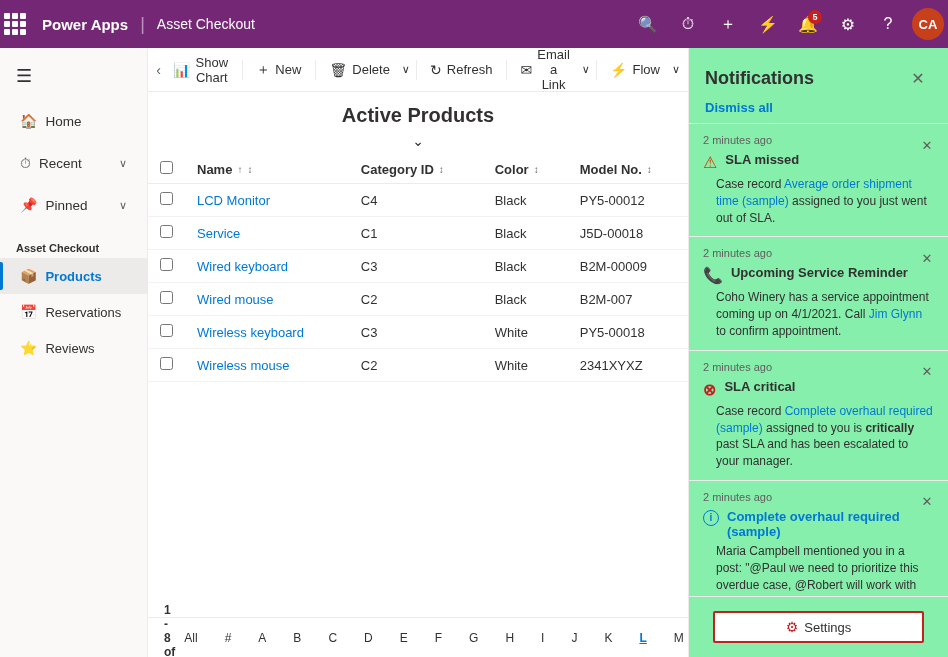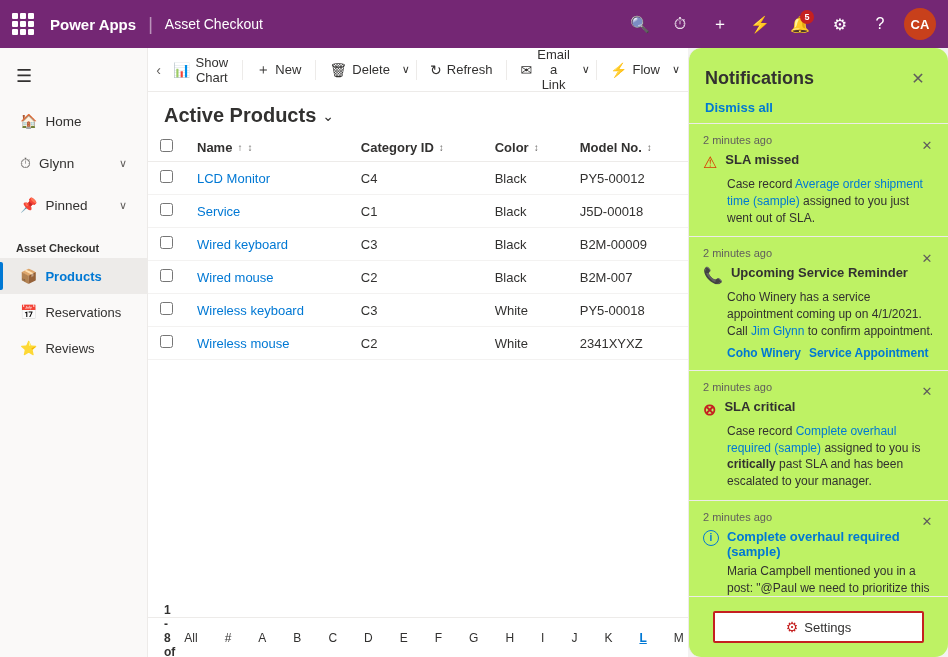--- a/index.html
+++ b/index.html
@@ -4,21 +4,21 @@
   <style>
     * { box-sizing: border-box; margin: 0; padding: 0; font-family: 'Segoe UI', sans-serif; }
     body { width: 948px; height: 657px; overflow: hidden; background: #f3f2f1; }
 
     
     .topbar {
       height: 48px;
       background: #742774;
       display: flex;
       align-items: center;
-      padding: 0 12px;
+      padding: 0 4px;
       gap: 8px;
       color: white;
     }
     .topbar-apps-icon {
       display: grid;
       grid-template-columns: repeat(3, 6px);
       gap: 2px;
       margin-right: 4px;
     }
     .topbar-apps-icon span {
@@ -203,20 +203,21 @@
       color: #605e5c;
       font-size: 14px;
     }
 
     
     .view-header {
       padding: 12px 16px 6px 16px;
       display: flex;
       align-items: center;
       gap: 6px;
+      flex-direction: column;
     }
     .view-title {
       font-size: 20px;
       font-weight: 600;
       color: #323130;
     }
     .view-dropdown-icon {
       font-size: 14px;
       color: #323130;
       cursor: pointer;
@@ -284,27 +285,26 @@
     .page-count {
       margin-left: auto;
       font-size: 12px;
       color: #323130;
       font-weight: bold;
     }
 
     
     .notifications-panel {
       width: 260px;
-      background: #bef264;
+      background: #86efac;
       border-left: 1px solid #edebe9;
       display: flex;
       flex-direction: column;
       flex-shrink: 0;
       position: relative;
-      border-radius: 13px;
     }
     .notif-header {
       display: flex;
       align-items: center;
       padding: 16px 16px 8px 16px;
       justify-content: space-between;
     }
     .notif-title {
       font-size: 18px;
       font-weight: 700;
@@ -356,21 +356,21 @@
     .notif-icon.info { color: #0078d4; }
     .notif-subject {
       font-size: 13px;
       font-weight: 700;
       color: #323130;
     }
     .notif-body {
       font-size: 12px;
       color: #323130;
       line-height: 1.4;
-      margin-left: 24px;
+      margin-left: 13px;
     }
     .notif-body a {
       color: #0078d4;
       text-decoration: none;
       cursor: pointer;
     }
     .notif-links {
       margin-top: 6px;
       margin-left: 24px;
       display: flex;
@@ -446,21 +446,21 @@
 <div class="main-layout">
 
   <div class="sidebar">
     <div class="sidebar-menu-icon">☰</div>
     <div class="sidebar-nav-item">
       <span class="sidebar-icon">🏠</span>
       <span>Home</span>
     </div>
     <div class="sidebar-nav-item">
       <span class="sidebar-icon">⏱</span>
-      <span>Glynn</span>
+      <span>Recent</span>
       <span class="chevron">∨</span>
     </div>
     <div class="sidebar-nav-item">
       <span class="sidebar-icon">📌</span>
       <span>Pinned</span>
       <span class="chevron">∨</span>
     </div>
 
     <div style="height:8px;"></div>
     <div class="sidebar-section-label">Asset Checkout</div>
@@ -665,24 +665,20 @@
       <div class="notif-item">
         <div class="notif-time">2 minutes ago</div>
         <div class="notif-dismiss">✕</div>
         <div class="notif-item-header">
           <span class="notif-icon service">📞</span>
           <span class="notif-subject">Upcoming Service Reminder</span>
         </div>
         <div class="notif-body">
           Coho Winery has a service appointment coming up on 4/1/2021. Call <a>Jim Glynn</a> to confirm appointment.
         </div>
-        <div class="notif-links">
-          <a class="notif-link">Coho Winery</a>
-          <a class="notif-link">Service Appointment</a>
-        </div>
       </div>
 
       <div class="notif-item">
         <div class="notif-time">2 minutes ago</div>
         <div class="notif-dismiss">✕</div>
         <div class="notif-item-header">
           <span class="notif-icon critical" style="font-size:16px;font-weight:bold;color:#c52020;">⊗</span>
           <span class="notif-subject">SLA critical</span>
         </div>
         <div class="notif-body">

